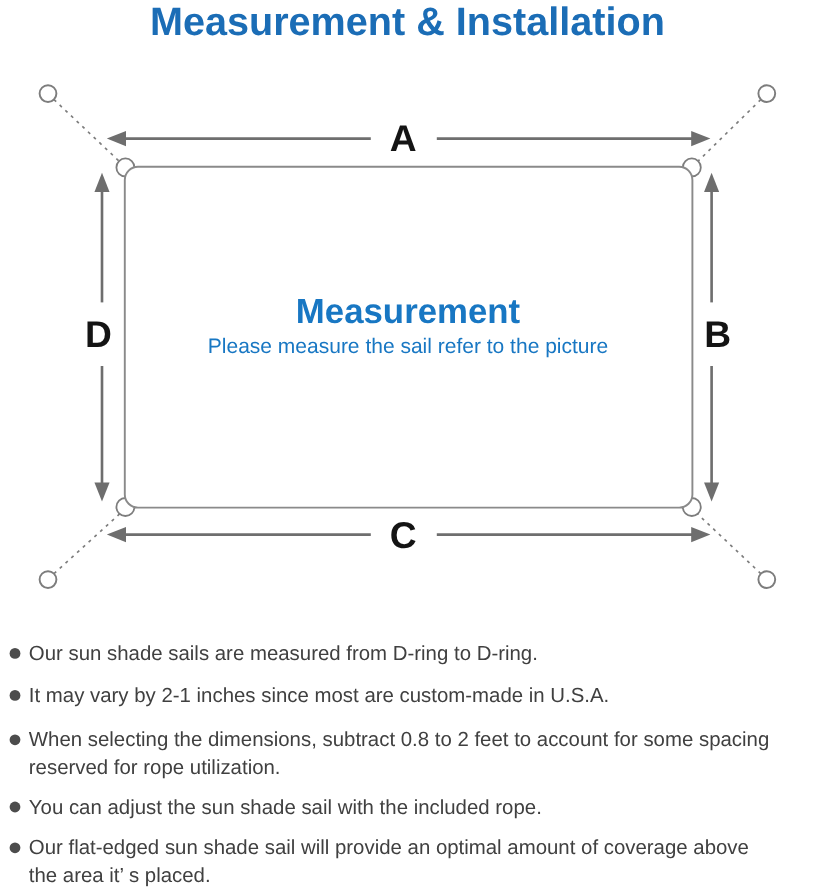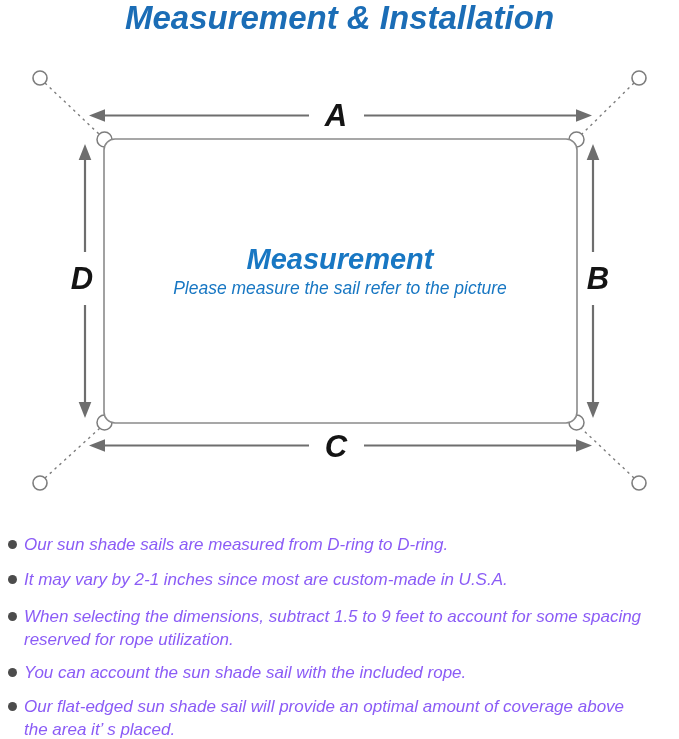--- a/index.html
+++ b/index.html
@@ -1,18 +1,18 @@
 <!DOCTYPE html>
 <html><head>
 <meta charset="utf-8">
 <style>
   * { margin:0; padding:0; box-sizing:border-box; }
   html,body { width:679px; height:739px; background:#ffffff; overflow:hidden;
               font-family:"Liberation Sans", sans-serif; }
-  .stage { position:relative; width:605px; height:739px; background:#fff;font-style:italic; }
+  .stage { position:relative; width:605px; height:739px; background:#fff; }
 
   .page-title {
     position:absolute; top:-3px; left:0; width:679px;
     text-align:center; font-size:33px; font-weight:bold;
     color:#1b6db6; line-height:42px; letter-spacing:0px;
   }
 
   svg.diagram { position:absolute; top:0; left:0; }
 
   .dim-label { font-size:31px; font-weight:bold; fill:#141414; }
@@ -20,21 +20,21 @@
   .center-caption { font-size:17.5px; fill:#1877c3; }
 
   .notes { position:absolute; left:0; top:0; width:679px; }
   .note-item { position:absolute; left:0; width:679px; }
   .note-dot {
     position:absolute; left:8px; top:7px; width:9px; height:9px;
     border-radius:50%; background:#4c4c4c;
   }
   .note-text {
     position:absolute; left:24px; top:0; width:655px;
-    font-size:17px; line-height:23px; color:#8b5cf6;
+    font-size:17px; line-height:23px; color:#404040;
     white-space:pre-line;
   }
   .n1 { top:533px; } .n2 { top:568px; } .n3 { top:605px; }
   .n4 { top:661px; } .n5 { top:695px; }
 </style>
 </head>
 <body>
 
 <div class="stage">
 
@@ -109,26 +109,26 @@
     <div class="note-item n1">
       <span class="note-dot"></span>
       <p class="note-text">Our sun shade sails are measured from D-ring to D-ring.</p>
     </div>
     <div class="note-item n2">
       <span class="note-dot"></span>
       <p class="note-text">It may vary by 2-1 inches since most are custom-made in U.S.A.</p>
     </div>
     <div class="note-item n3">
       <span class="note-dot"></span>
-      <p class="note-text">When selecting the dimensions, subtract 1.5 to 9 feet to account for some spacing
+      <p class="note-text">When selecting the dimensions, subtract 0.8 to 2 feet to account for some spacing
 reserved for rope utilization.</p>
     </div>
     <div class="note-item n4">
       <span class="note-dot"></span>
-      <p class="note-text">You can account the sun shade sail with the included rope.</p>
+      <p class="note-text">You can adjust the sun shade sail with the included rope.</p>
     </div>
     <div class="note-item n5">
       <span class="note-dot"></span>
       <p class="note-text">Our flat-edged sun shade sail will provide an optimal amount of coverage above
 the area it’ s placed.</p>
     </div>
   </div>
 
 </div>
 

